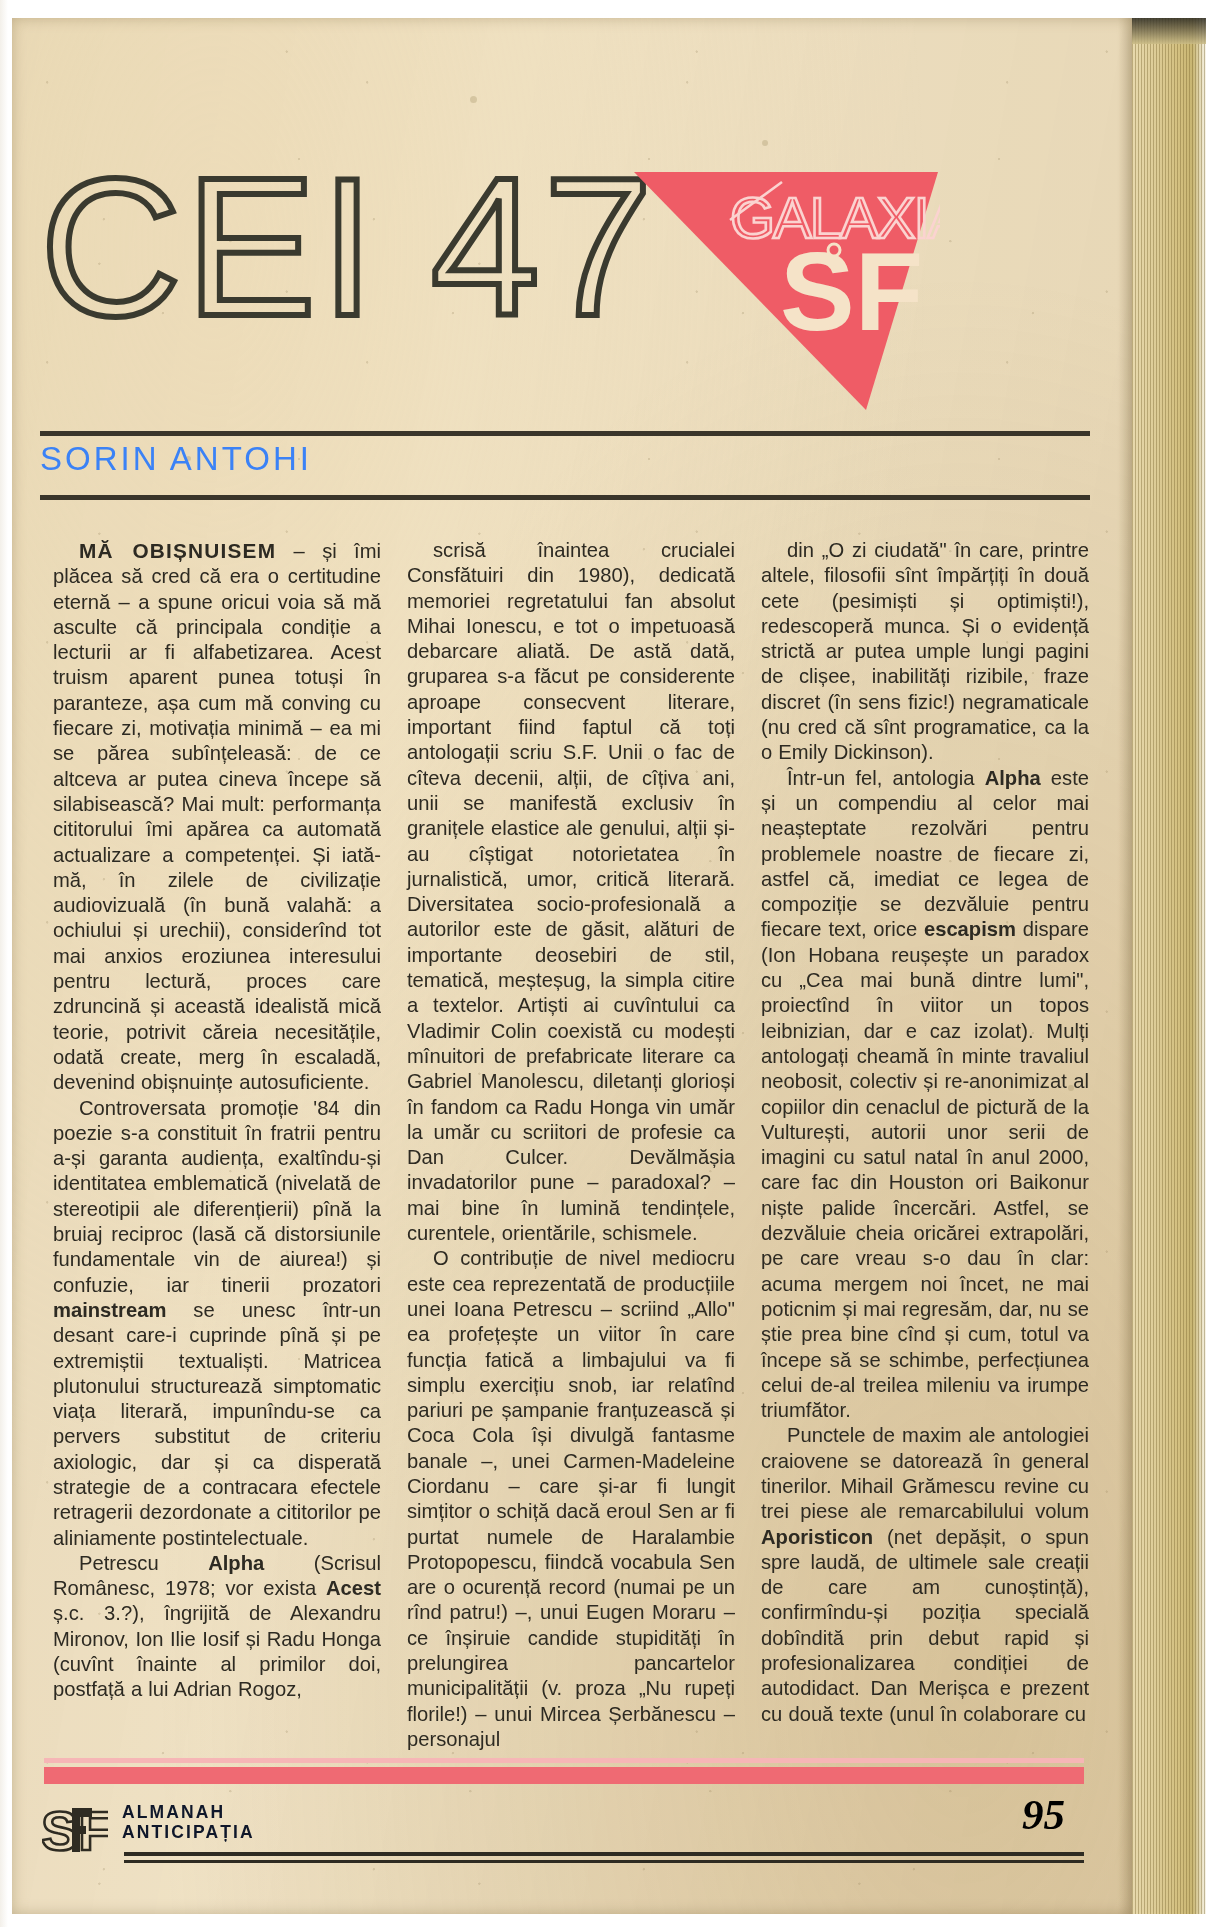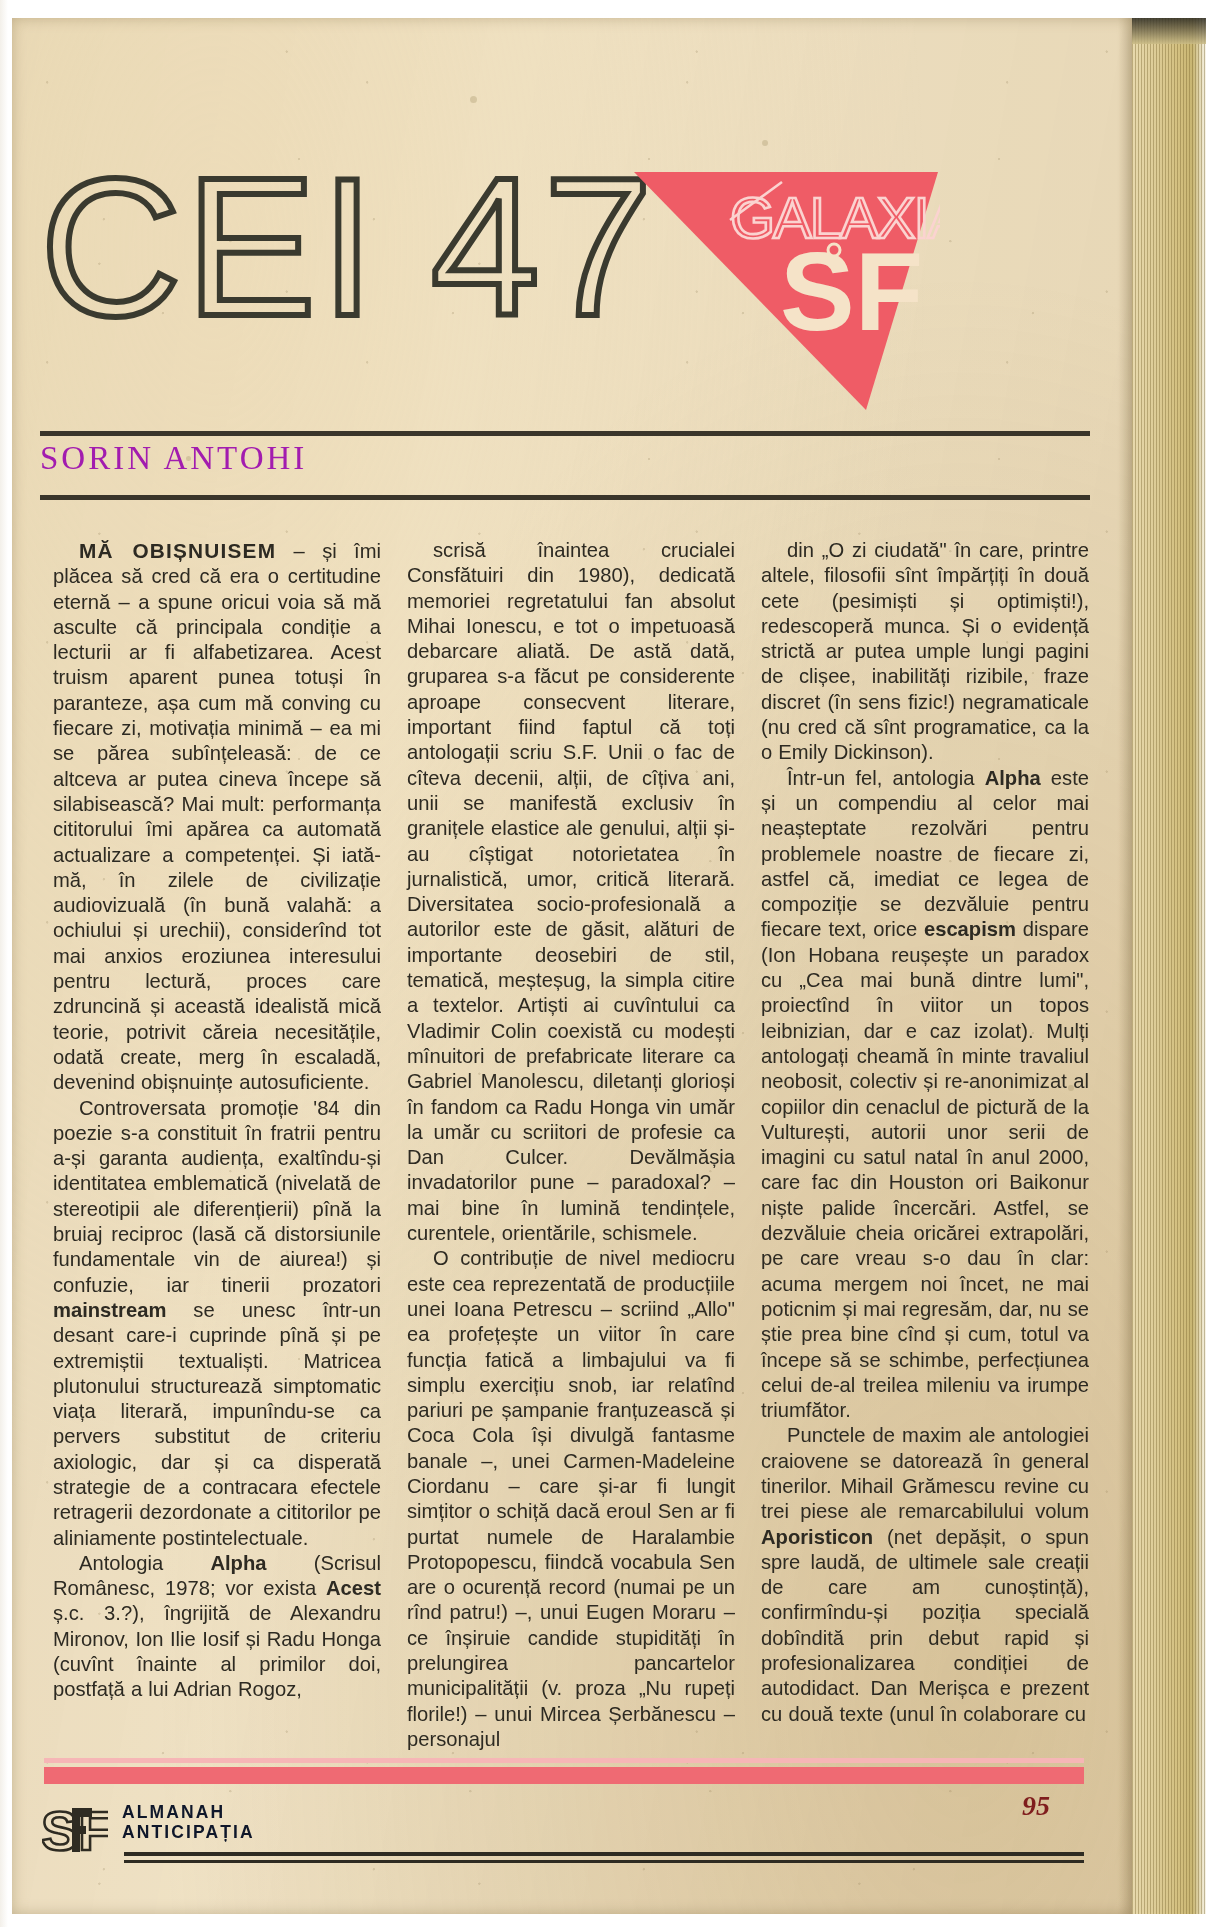--- a/index.html
+++ b/index.html
@@ -56,22 +56,22 @@
   .headline .num{margin-left:52px;font-weight:300;}
 
   
   .logo{position:absolute;left:590px;top:-8px;width:310px;height:268px;}
   .logo svg{display:block;}
 
   
   .rule-top{position:absolute;left:40px;top:431px;width:1050px;height:5px;background:#3a352a;}
   .rule-bot{position:absolute;left:40px;top:495px;width:1050px;height:5px;background:#3a352a;}
   .byline{position:absolute;left:40px;top:440px;width:700px;
-        font-family:Liberation Serif, serif;font-size:33px;letter-spacing:3px;
-        color:#a21caf;font-weight:400;}
+        font-family:Liberation Sans, sans-serif;font-size:33px;letter-spacing:3px;
+        color:#3b82f6;font-weight:400;}
 
   
   .cols{position:absolute;left:40px;top:538px;width:1055px;height:1120px;
         display:flex;gap:26px;margin-left:13px;}
   .col{width:328px;
         font-family:"Liberation Sans",sans-serif;
         font-size:20.2px;line-height:25.3px;
         color:#2d2a22;text-align:justify;
         -webkit-hyphens:auto;hyphens:auto;
         word-spacing:.5px;}
@@ -84,21 +84,21 @@
   .foot-redline{position:absolute;left:44px;top:1758px;width:1040px;height:5px;background:#f6b6b6;}
   .foot-redbar{position:absolute;left:44px;top:1767px;width:1040px;height:17px;background:#ef6a73;}
   .foot-logo{position:absolute;left:42px;top:1800px;width:66px;height:62px;}
   .foot-title{position:absolute;left:122px;top:1802px;
         font-family:"Liberation Sans",sans-serif;font-weight:700;
         font-size:17.5px;line-height:20px;letter-spacing:2.1px;color:#0f172a;}
   .foot-rule1{position:absolute;left:124px;top:1852px;width:960px;height:4px;background:#2e2b22;}
   .foot-rule2{position:absolute;left:124px;top:1860px;width:960px;height:3px;background:#2e2b22;}
   .pageno{position:absolute;left:1022px;top:1790px;width:80px;text-align:left;
         font-family:"Liberation Serif",serif;font-style:italic;font-weight:700;
-        font-size:28px;color:#7f1d1d;}
+        font-size:43px;color:#000000;}
 
   .stain{position:absolute;border-radius:50%;background:#9c8a5c;opacity:.30;}
 </style>
 </head>
 <body>
 
 <div class="scan">
   <div class="bed"></div>
 
   <div class="page"></div>
@@ -130,21 +130,21 @@
 
   <div class="rule-top"></div>
   <div class="byline">SORIN  ANTOHI</div>
   <div class="rule-bot"></div>
 
   <div class="cols">
 
     <div class="col">
       <p class="first"><b class="lead">MĂ  OBIȘNUISEM</b><span> – și îmi plăcea să cred că era o certitudine eternă – a spune oricui voia să mă asculte că principala condiție a lecturii ar fi alfabetizarea. Acest truism aparent punea totuși în paranteze, așa cum mă conving cu fiecare zi, motivația minimă – ea mi se părea subînțeleasă: de ce altceva ar putea cineva începe să silabisească? Mai mult: performanța cititorului îmi apărea ca automată actualizare a competenței. Și iată-mă, în zilele de civilizație audiovizuală (în bună valahă: a ochiului și urechii), considerînd tot mai anxios eroziunea interesului pentru lectură, proces care zdruncină și această idealistă mică teorie, potrivit căreia necesitățile, odată create, merg în escaladă, devenind obișnuințe autosuficiente.</span></p>
       <p><span>Controversata promoție '84 din poezie s-a constituit în fratrii pentru a-și garanta audiența, exaltîndu-și identitatea emblematică (nivelată de stereotipii ale diferențierii) pînă la bruiaj reciproc (lasă că distorsiunile fundamentale vin de aiurea!) și confuzie, iar tinerii prozatori </span><b>mainstream</b><span> se unesc într-un desant care-i cuprinde pînă și pe extremiștii textualiști. Matricea plutonului structurează simptomatic viața literară, impunîndu-se ca pervers substitut de criteriu axiologic, dar și ca disperată strategie de a contracara efectele retragerii dezordonate a cititorilor pe aliniamente postintelectuale.</span></p>
-      <p><span>Antologia </span><b>Alpha</b><span> (Scrisul Românesc, 1978; vor exista </span><b>Acest</b><span> ș.c. 3.?), îngrijită de Alexandru Mironov, Ion Ilie Iosif și Radu Honga (cuvînt înainte al primilor doi, postfață a lui Adrian Rogoz,</span></p>
+      <p><span>Petrescu </span><b>Alpha</b><span> (Scrisul Românesc, 1978; vor exista </span><b>Acest</b><span> ș.c. 3.?), îngrijită de Alexandru Mironov, Ion Ilie Iosif și Radu Honga (cuvînt înainte al primilor doi, postfață a lui Adrian Rogoz,</span></p>
     </div>
 
     <div class="col">
       <p class="first"><span>scrisă înaintea crucialei Consfătuiri din 1980), dedicată memoriei regretatului fan absolut Mihai Ionescu, e tot o impetuoasă debarcare aliată. De astă dată, gruparea s-a făcut pe considerente aproape consecvent literare, important fiind faptul că toți antologații scriu S.F. Unii o fac de cîteva decenii, alții, de cîțiva ani, unii se manifestă exclusiv în granițele elastice ale genului, alții și-au cîștigat notorietatea în jurnalistică, umor, critică literară. Diversitatea socio-profesională a autorilor este de găsit, alături de importante deosebiri de stil, tematică, meșteșug, la simpla citire a textelor. Artiști ai cuvîntului ca Vladimir Colin coexistă cu modești mînuitori de prefabricate literare ca Gabriel Manolescu, diletanți glorioși în fandom ca Radu Honga vin umăr la umăr cu scriitori de profesie ca Dan Culcer. Devălmășia invadatorilor pune – paradoxal? – mai bine în lumină tendințele, curentele, orientările, schismele.</span></p>
       <p><span>O contribuție de nivel mediocru este cea reprezentată de producțiile unei Ioana Petrescu – scriind „Allo" ea profețește un viitor în care funcția fatică a limbajului va fi simplu exercițiu snob, iar relatînd pariuri pe șampanie franțuzească și Coca Cola își divulgă fantasme banale –, unei Carmen-Madeleine Ciordanu – care și-ar fi lungit simțitor o schiță dacă eroul Sen ar fi purtat numele de Haralambie Protopopescu, fiindcă vocabula Sen are o ocurență record (numai pe un rînd patru!) –, unui Eugen Moraru – ce înșiruie candide stupidități în prelungirea pancartelor municipalității (v. proza „Nu rupeți florile!) – unui Mircea Șerbănescu – personajul</span></p>
     </div>
 
     <div class="col">
       <p class="first"><span>din „O zi ciudată" în care, printre altele, filosofii sînt împărțiți în două cete (pesimiști și optimiști!), redescoperă munca. Și o evidență strictă ar putea umple lungi pagini de clișee, inabilități rizibile, fraze discret (în sens fizic!) negramaticale (nu cred că sînt programatice, ca la o Emily Dickinson).</span></p>
       <p><span>Într-un fel, antologia </span><b>Alpha</b><span> este și un compendiu al celor mai neașteptate rezolvări pentru problemele noastre de fiecare zi, astfel că, imediat ce legea de compoziție se dezvăluie pentru fiecare text, orice </span><b>escapism</b><span> dispare (Ion Hobana reușește un paradox cu „Cea mai bună dintre lumi", proiectînd în viitor un topos leibnizian, dar e caz izolat). Mulți antologați cheamă în minte travaliul neobosit, colectiv și re-anonimizat al copiilor din cenaclul de pictură de la Vulturești, autorii unor serii de imagini cu satul natal în anul 2000, care fac din Houston ori Baikonur niște palide încercări. Astfel, se dezvăluie cheia oricărei extrapolări, pe care vreau s-o dau în clar: acuma mergem noi încet, ne mai poticnim și mai regresăm, dar, nu se știe prea bine cînd și cum, totul va începe să se schimbe, perfecțiunea celui de-al treilea mileniu va irumpe triumfător.</span></p>

